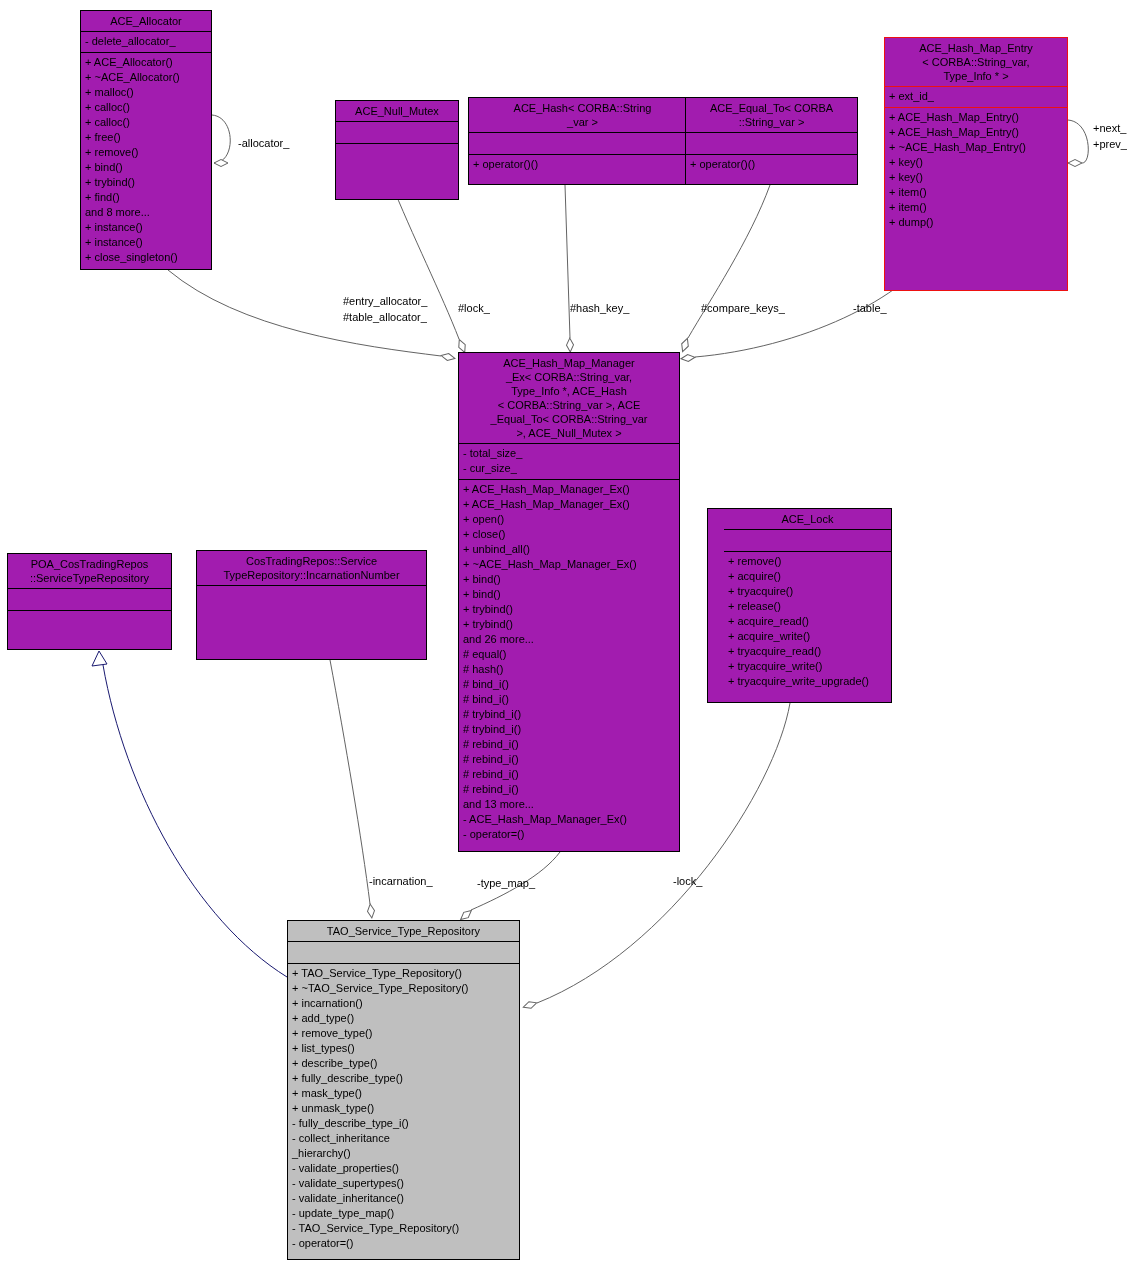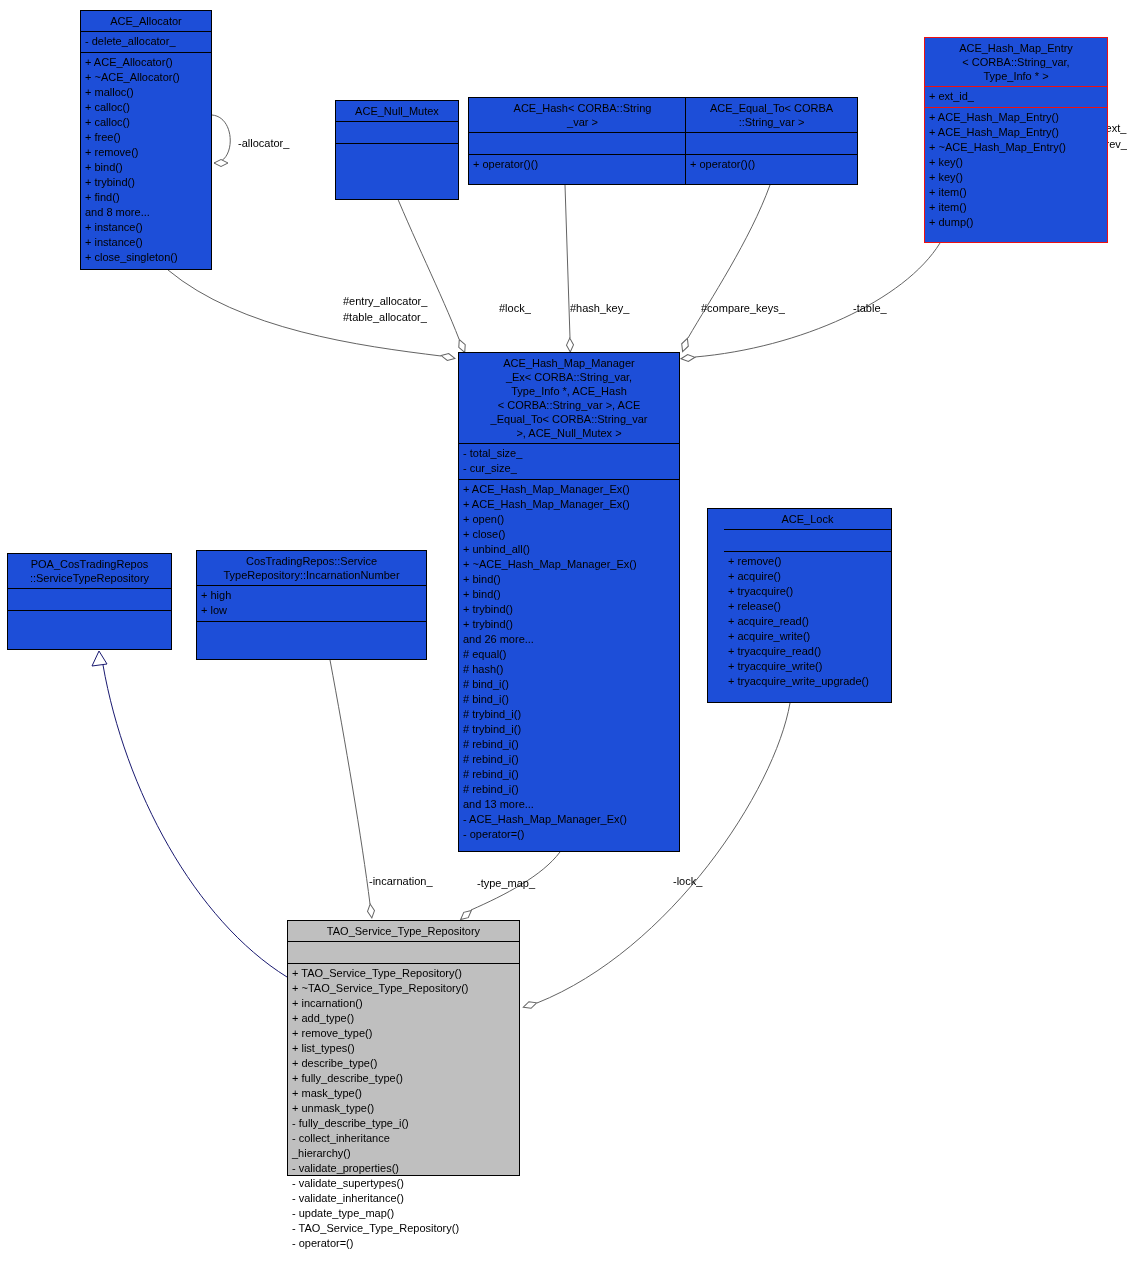--- a/index.html
+++ b/index.html
@@ -4,21 +4,21 @@
 <style>
   * { margin:0; padding:0; box-sizing:border-box; }
   html,body { background:#ffffff; }
   #canvas {
     position:relative; width:1144px; height:1267px; background:#ffffff;
     font-family:"Liberation Sans", sans-serif; font-size:11px; color:#000000;
     overflow:hidden;
   }
   #edges { position:absolute; left:0; top:0; pointer-events:none; }
   .uml-class {
-    position:absolute; border:1px solid #000000; background:#1d4ed8;
+    position:absolute; border:1px solid #000000; background:#a21caf;
     display:flex; flex-direction:column;
   }
   .uml-class.highlight { border-color:#ee1111; }
   .uml-class.selected  { background:#bfbfbf; }
   .uml-title {
     text-align:center; padding:3px 3px; white-space:pre-line; line-height:14px;
   }
   .uml-section {
     border-top:1px solid #000000; padding:2px 4px 3px; line-height:15px;
   }
@@ -62,21 +62,21 @@
     </g>
     <g fill="none" stroke="#191970" stroke-width="1">
       <path d="M 103 665 C 125 790, 195 920, 287 977"></path>
       <polygon fill="#ffffff" points="99,651 92,666 107,664"></polygon>
     </g>
   </svg>
 
   <div class="edge-label" style="left:238px;top:126px;margin-top:9px;">-allocator_</div>
   <div class="edge-label" style="left:343px;top:293px;">#entry_allocator_
 #table_allocator_</div>
-  <div class="edge-label" style="left:458px;top:300px;margin-left:41px;">#lock_</div>
+  <div class="edge-label" style="left:458px;top:300px;">#lock_</div>
   <div class="edge-label" style="left:570px;top:300px;">#hash_key_</div>
   <div class="edge-label" style="left:701px;top:300px;">#compare_keys_</div>
   <div class="edge-label" style="left:853px;top:300px;">-table_</div>
   <div class="edge-label" style="left:1093px;top:120px;">+next_
 +prev_</div>
   <div class="edge-label" style="left:369px;top:873px;">-incarnation_</div>
   <div class="edge-label" style="left:477px;top:875px;">-type_map_</div>
   <div class="edge-label" style="left:673px;top:873px;">-lock_</div>
 
   <div class="uml-class" style="left:80px;top:10px;width:132px;height:260px;">
@@ -119,21 +119,21 @@
 
   <div class="uml-class" style="left:685px;top:97px;width:173px;height:88px;">
     <div class="uml-title">ACE_Equal_To&lt; CORBA
 ::String_var &gt;</div>
     <div class="uml-section"></div>
     <div class="uml-section">
         <div class="member">+ operator()()</div>
       </div>
   </div>
 
-  <div class="uml-class highlight" style="left:884px;top:37px;width:184px;height:206px;margin-left:40px;">
+  <div class="uml-class highlight" style="left:884px;top:37px;width:184px;height:254px;">
     <div class="uml-title">ACE_Hash_Map_Entry
 &lt; CORBA::String_var,
 Type_Info * &gt;</div>
     <div class="uml-section">
         <div class="member">+ ext_id_</div>
       </div>
     <div class="uml-section">
         <div class="member">+ ACE_Hash_Map_Entry()</div>
         <div class="member">+ ACE_Hash_Map_Entry()</div>
         <div class="member">+ ~ACE_Hash_Map_Entry()</div>
@@ -203,28 +203,24 @@
   <div class="uml-class" style="left:7px;top:553px;width:165px;height:97px;justify-content:center;">
     <div class="uml-title">POA_CosTradingRepos
 ::ServiceTypeRepository</div>
     <div class="uml-section"></div>
     <div class="uml-section"></div>
   </div>
 
   <div class="uml-class" style="left:196px;top:550px;width:231px;height:110px;">
     <div class="uml-title">CosTradingRepos::Service
 TypeRepository::IncarnationNumber</div>
-    <div class="uml-section">
-        <div class="member">+ high</div>
-        <div class="member">+ low</div>
-      </div>
-    <div class="uml-section"></div>
-  </div>
-
-  <div class="uml-class selected" style="left:287px;top:920px;width:233px;height:256px;">
+    <div class="uml-section"></div>
+  </div>
+
+  <div class="uml-class selected" style="left:287px;top:920px;width:233px;height:340px;">
     <div class="uml-title">TAO_Service_Type_Repository</div>
     <div class="uml-section"></div>
     <div class="uml-section">
         <div class="member">+ TAO_Service_Type_Repository()</div>
         <div class="member">+ ~TAO_Service_Type_Repository()</div>
         <div class="member">+ incarnation()</div>
         <div class="member">+ add_type()</div>
         <div class="member">+ remove_type()</div>
         <div class="member">+ list_types()</div>
         <div class="member">+ describe_type()</div>

